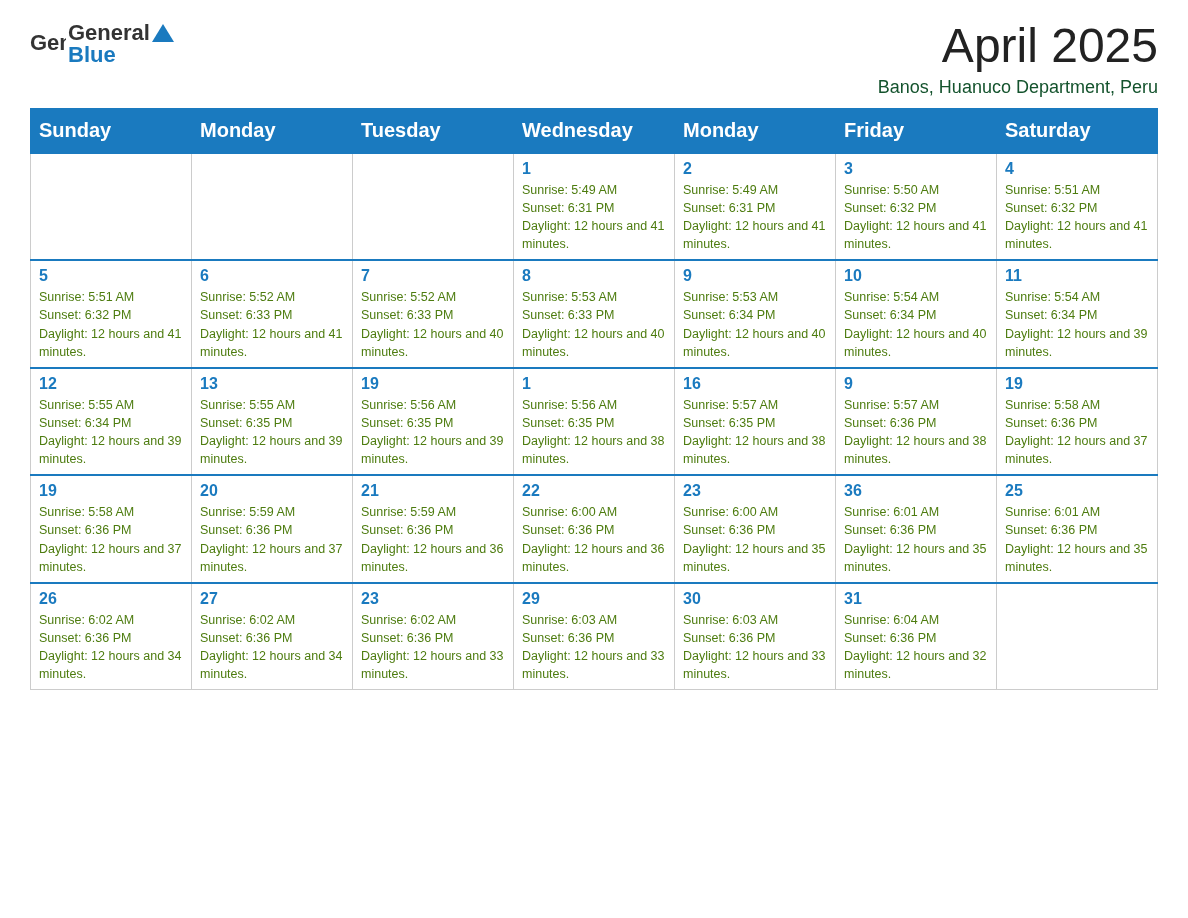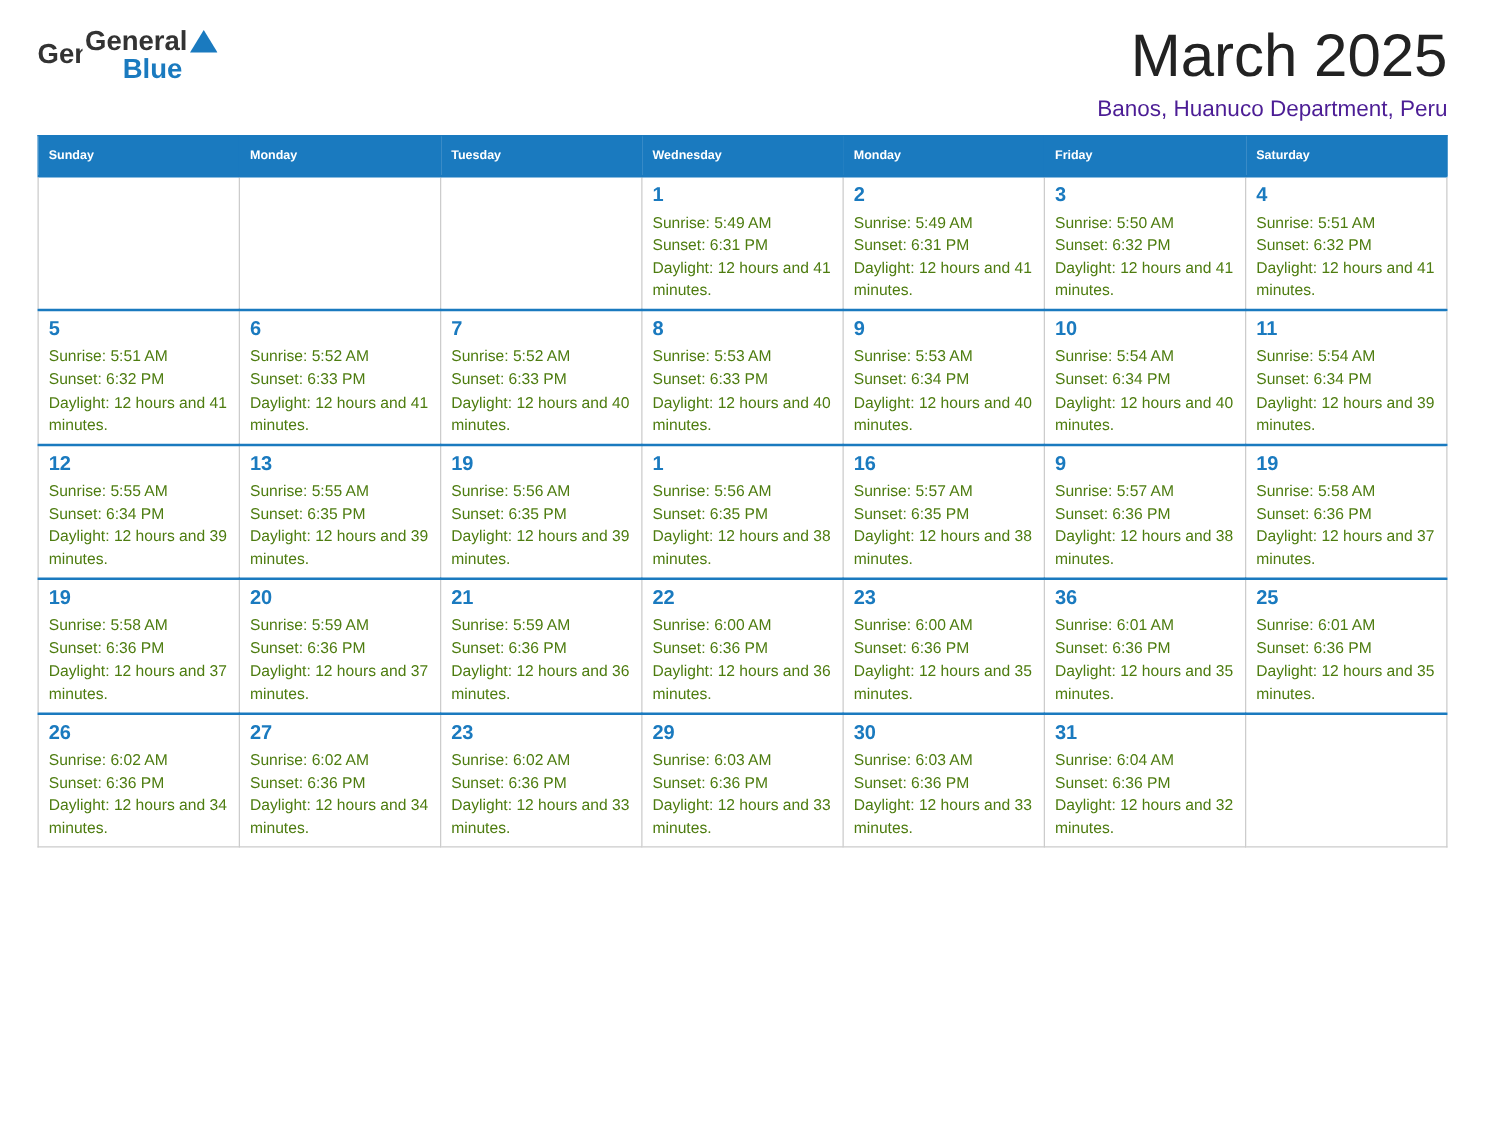--- a/index.html
+++ b/index.html
@@ -30,34 +30,34 @@
       text-align: right;
     }
     .calendar-title {
       font-size: 48px;
       font-weight: normal;
       color: #222;
       line-height: 1.1;
     }
     .calendar-subtitle {
       font-size: 18px;
-      color: #4c1d95;
+      color: #14532d;
       margin-top: 4px;
     }
     .calendar {
       width: 100%;
       border-collapse: collapse;
       border: 1px solid #ccc;
       margin-top: 10px;
     }
     .calendar thead tr th {
       background-color: #1a7abf;
       color: #fff;
       padding: 10px 8px;
-      font-size: 10px;
+      font-size: 20px;
       font-weight: bold;
       text-align: left;
       border: 1px solid #1a7abf;
     }
     .calendar tbody tr td {
       vertical-align: top;
       padding: 6px 8px;
       border: 1px solid #ccc;
       width: 14.28%;
       min-height: 90px;
@@ -91,25 +91,25 @@
       <text x="0" y="20" font-size="22" font-weight="bold" fill="#333" font-family="Arial">General</text>
 
     </svg>
     <div>
       <div style="font-size:22px;font-weight:bold;color:#333;display:flex;align-items:center;">
         <span style="color:#333;">General</span>
         <svg width="22" height="22" viewBox="0 0 22 22" style="margin: 0 2px;">
           <polygon points="11,2 22,20 0,20" fill="#1a7abf"></polygon>
         </svg>
       </div>
-      <div style="font-size:22px;font-weight:bold;color:#1a7abf;margin-top:-4px;text-align:center;">Blue</div>
+      <div style="font-size:22px;font-weight:bold;color:#1a7abf;margin-top:-4px;">Blue</div>
     </div>
   </div>
   <div class="title-block">
-    <div class="calendar-title">March 2025</div>
+    <div class="calendar-title">April 2025</div>
     <div class="calendar-subtitle">Banos, Huanuco Department, Peru</div>
   </div>
 </div>
 
 <table class="calendar">
   <thead>
     <tr>
 
     <th>Sunday</th>
         <th>Monday</th>

